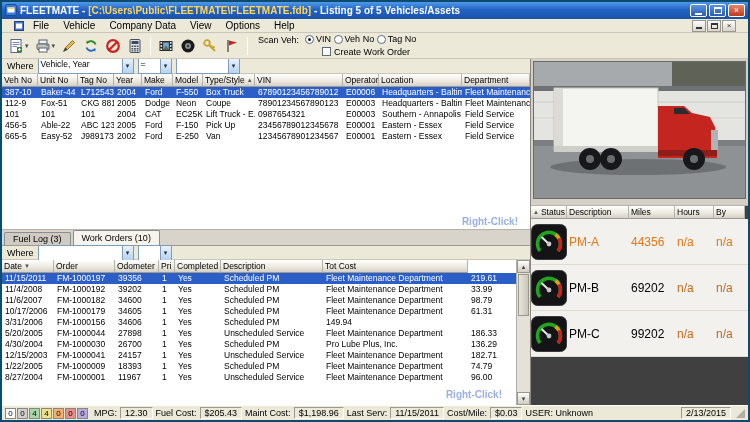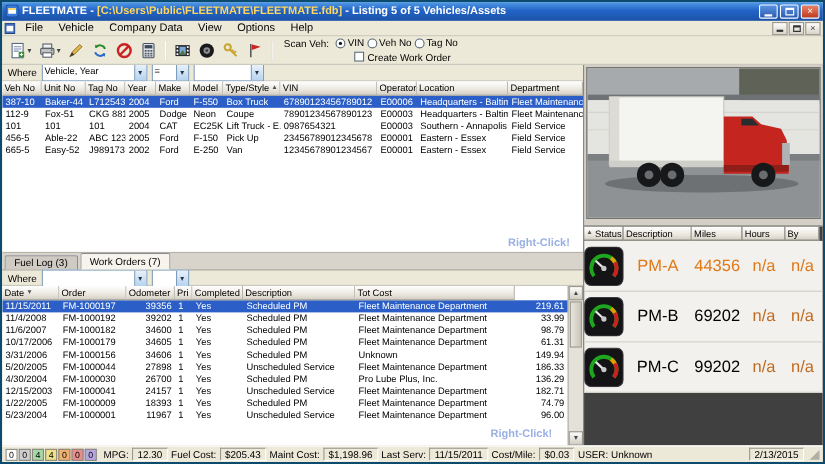--- a/index.html
+++ b/index.html
@@ -11,21 +11,21 @@
   .titlebar { height:17px; flex:0 0 17px; background:linear-gradient(180deg,#4f9ae8 0%,#2363c6 45%,#1b52a8 100%); display:flex; align-items:center; gap:3px; padding:0 3px; }
   .title-text { color:#fff; font-weight:bold; font-size:10px; white-space:nowrap; overflow:hidden; flex:1; }
   .title-path { color:#ffd75e; }
   .tb-buttons { display:flex; gap:2px; }
   .tb-btn { width:17px; height:13px; border:1px solid #fff; border-radius:2px; display:inline-flex; align-items:center; justify-content:center; color:#fff; font-size:9px; line-height:1; background:linear-gradient(#5a93e0,#2c5cb0); cursor:default; }
   .tb-btn.close { background:linear-gradient(#e8846a,#c03a1e); }
   .glyph-min { width:7px; height:2px; background:#fff; margin-top:6px; }
   .glyph-max { width:8px; height:7px; border:1px solid #fff; border-top-width:2px; }
 
   
-  .menubar { height:14px; flex:0 0 14px; background:#ece9d8; border-bottom:1px solid #c9c6bc; display:flex; align-items:center; padding:0 2px; font-size:10px; }
+  .menubar { height:14px; flex:0 0 14px; background:#ece9d8; border-bottom:1px solid #c9c6bc; display:flex; align-items:center; padding:0 12px; font-size:10px; }
   .menu-items { display:flex; }
   .menu-item { padding:0 7px; cursor:default; }
   .mdi-icon { margin-right:2px; display:inline-flex; }
   .mdi-controls { margin-left:auto; display:flex; gap:1px; }
   .mdi-btn { width:14px; height:12px; border:1px solid #9a978d; background:linear-gradient(#fdfdfb,#d8d4cb); display:inline-flex; align-items:center; justify-content:center; font-size:8px; color:#333; }
   .glyph-min.dark { background:#333; width:6px; margin-top:5px; }
   .glyph-max.dark { border-color:#333; width:7px; height:6px; }
 
   
   .toolbar { height:26px; flex:0 0 26px; background:#ece9d8; border-bottom:1px solid #c9c6bc; display:flex; align-items:center; padding:0 3px; }
@@ -35,42 +35,42 @@
   .scan-group { margin-left:6px; display:flex; flex-direction:column; justify-content:center; gap:1px; font-size:9px; }
   .scan-row { display:flex; align-items:center; gap:6px; }
   .scan-row.cwo { margin-left:64px; gap:3px; }
   .radio-opt { display:inline-flex; align-items:center; gap:2px; cursor:default; }
   .radio { width:9px; height:9px; border:1px solid #5a6a7a; border-radius:50%; background:#fff; display:inline-block; position:relative; }
   .radio.on::after { content:""; position:absolute; left:2px; top:2px; width:3px; height:3px; border-radius:50%; background:#1a1a1a; }
   .checkbox { width:9px; height:9px; border:1px solid #5a6a7a; background:#fff; display:inline-block; }
 
   
   .main { flex:1; display:flex; overflow:hidden; }
-  .left-pane { width:528px; flex:0 0 528px; display:flex; flex-direction:column; background:#e5e5e5; }
+  .left-pane { width:528px; flex:0 0 528px; display:flex; flex-direction:column; background:#0c4a6e; }
   .right-pane { width:218px; flex:0 0 218px; background:#d4d0c8; border-left:1px solid #8a877e; display:flex; flex-direction:column; }
 
   
   .filterbar { height:15px; flex:0 0 15px; background:#ece9d8; display:flex; align-items:center; gap:4px; padding:0 5px; border-bottom:1px solid #c9c6bc; }
   .filterbar.sub { height:14px; flex:0 0 14px; }
   .where-label { font-size:9px; }
   .combo { height:16px; background:#fff; border:1px solid #7f9db9; display:inline-flex; align-items:stretch; overflow:hidden; cursor:default; }
   .combo-text { flex:1; padding:0 2px; font-size:8.5px; line-height:10px; white-space:nowrap; overflow:hidden; }
   .combo-btn { width:11px; background:linear-gradient(#e8f1fb,#b6d3f0); border-left:1px solid #7f9db9; font-size:7px; color:#234; display:flex; align-items:center; justify-content:center; }
   .w96{width:96px;} .w34{width:34px;} .w64{width:64px;}
 
   
   .vtable { height:156px; flex:0 0 156px; background:#fff; position:relative; overflow:hidden; border-bottom:1px solid #b5b2a8; }
   .wotable { flex:1; background:#fff; position:relative; overflow:hidden; }
   .thead { display:grid; height:13px; }
   .thead .th { display:flex; align-items:center; gap:2px; padding:0 2px; font-size:8.5px; white-space:nowrap; overflow:hidden; background:linear-gradient(#ffffff,#ece8df 60%,#d4d0c6); border-right:1px solid #b5b2a9; border-bottom:1px solid #9d9a91; cursor:default; }
   .sort { font-size:6px; color:#555; }
   .tbody .tr { display:grid; height:11px; line-height:11px; cursor:default; }
   .tbody .tr.selected { background:#2b5fc7; color:#fff; }
   .td { padding:0 3px; font-size:8.5px; white-space:nowrap; overflow:hidden; }
-  .td.right { text-align:right; }
+  .td.right { }
   .vgrid { grid-template-columns:36px 40px 36px 28px 31px 30px 52px 88px 36px 83px 68px; }
   .wgrid { grid-template-columns:52px 61px 44px 16px 46px 102px 145px 48px; }
 
   .watermark { position:absolute; bottom:2px; right:12px; color:#9ab0e4; font-weight:bold; font-size:10px; }
   .wotable .watermark { right:28px; bottom:5px; }
 
   
   .tabsrow { height:29px; flex:0 0 15px; background:#d8d4cc; display:flex; align-items:flex-end; padding:0 2px; border-bottom:1px solid #9d9a91; }
   .tab { border:1px solid #898c95; border-bottom:none; border-radius:2px 2px 0 0; background:#cfcbc2; padding:0 8px; height:13px; line-height:13px; font-size:9px; margin-right:2px; cursor:default; }
   .tab.active { background:#f6f4ec; height:15px; line-height:14px; position:relative; }
@@ -80,21 +80,21 @@
   .sb-btn { position:absolute; left:0; right:0; height:13px; background:linear-gradient(#fdfdfb,#cfccc3); border:1px solid #9a978d; font-size:7px; color:#444; text-align:center; line-height:11px; cursor:default; }
   .sb-btn.sb-down { bottom:0; }
   .sb-thumb { position:absolute; top:14px; left:1px; right:1px; height:42px; background:linear-gradient(90deg,#e8e5dc,#c9c5bb); border:1px solid #9a978d; cursor:default; }
 
   
   .photo-frame { height:138px; flex:0 0 138px; margin:2px 2px 0 2px; border:1px solid #6e6b64; background:#b7babc; overflow:hidden; }
   .gauges { margin-top:6px; flex:1; background:#404040; border-top:1px solid #b5b2a8; overflow:hidden; }
   .ggrid { grid-template-columns:36px 62px 46px 39px 31px; }
   .gauge-row { display:grid; grid-template-columns:36px 62px 46px 39px 31px; height:46px; align-items:center; border-bottom:1px solid #dedbd2; background:#f2f1ed; cursor:default; }
   .gauge-icon { display:flex; justify-content:center; }
-  .gcell { font-size:15px; padding:0 2px; white-space:nowrap; overflow:hidden;text-align:center; }
+  .gcell { font-size:12px; padding:0 2px; white-space:nowrap; overflow:hidden; }
   .g-hours,.g-by { color:#c06a20; }
   .gauge-row.due .gcell { color:#e07818; }
 
   
   .statusbar { height:15px; flex:0 0 15px; background:#ece9d8; border-top:1px solid #fff; display:flex; align-items:center; gap:3px; padding:0 3px; font-size:9px; }
   .chips { display:inline-flex; gap:1px; margin-right:3px; }
   .chip { width:11px; height:11px; border:1px solid #8a877e; display:inline-flex; align-items:center; justify-content:center; font-size:8px; }
   .sb-label { white-space:nowrap; }
   .seg { border:1px solid; border-color:#9b988f #fff #fff #9b988f; background:#ece9d8; height:12px; line-height:10px; padding:0 4px; white-space:nowrap; }
   .flex { flex:1; }
@@ -384,21 +384,21 @@
               <div class="td">Eastern - Essex</div>
               <div class="td">Field Service</div>
             </div>
           </div>
         <span class="watermark">Right-Click!</span>
       </div>
 
       <div class="tabsrow">
           <span id="tabs" style="display:flex;align-items:flex-end;">
             <span class="tab">Fuel Log (3)</span>
-            <span class="tab active">Work Orders (7)</span>
+            <span class="tab active">Work Orders (10)</span>
           </span>
         </div>
 
       <div class="filterbar sub">
         <span class="where-label">Where</span>
         <span class="combo w96">
             <span class="combo-text"></span>
             <span class="combo-btn">▾</span>
           </span>
         <span class="combo w34">
@@ -473,21 +473,20 @@
               <div class="td">Fleet Maintenance Department</div>
               <div class="td right">61.31</div>
             </div>
             <div class="tr wgrid">
               <div class="td">3/31/2006</div>
               <div class="td">FM-1000156</div>
               <div class="td right">34606</div>
               <div class="td">1</div>
               <div class="td">Yes</div>
               <div class="td">Scheduled PM</div>
-              <div class="td">Unknown</div>
               <div class="td right">149.94</div>
             </div>
             <div class="tr wgrid">
               <div class="td">5/20/2005</div>
               <div class="td">FM-1000044</div>
               <div class="td right">27898</div>
               <div class="td">1</div>
               <div class="td">Yes</div>
               <div class="td">Unscheduled Service</div>
               <div class="td">Fleet Maintenance Department</div>
@@ -517,21 +516,21 @@
               <div class="td">1/22/2005</div>
               <div class="td">FM-1000009</div>
               <div class="td right">18393</div>
               <div class="td">1</div>
               <div class="td">Yes</div>
               <div class="td">Scheduled PM</div>
               <div class="td">Fleet Maintenance Department</div>
               <div class="td right">74.79</div>
             </div>
             <div class="tr wgrid">
-              <div class="td">5/23/2004</div>
+              <div class="td">8/27/2004</div>
               <div class="td">FM-1000001</div>
               <div class="td right">11967</div>
               <div class="td">1</div>
               <div class="td">Yes</div>
               <div class="td">Unscheduled Service</div>
               <div class="td">Fleet Maintenance Department</div>
               <div class="td right">96.00</div>
             </div>
           </div>
         <span class="watermark">Right-Click!</span>

